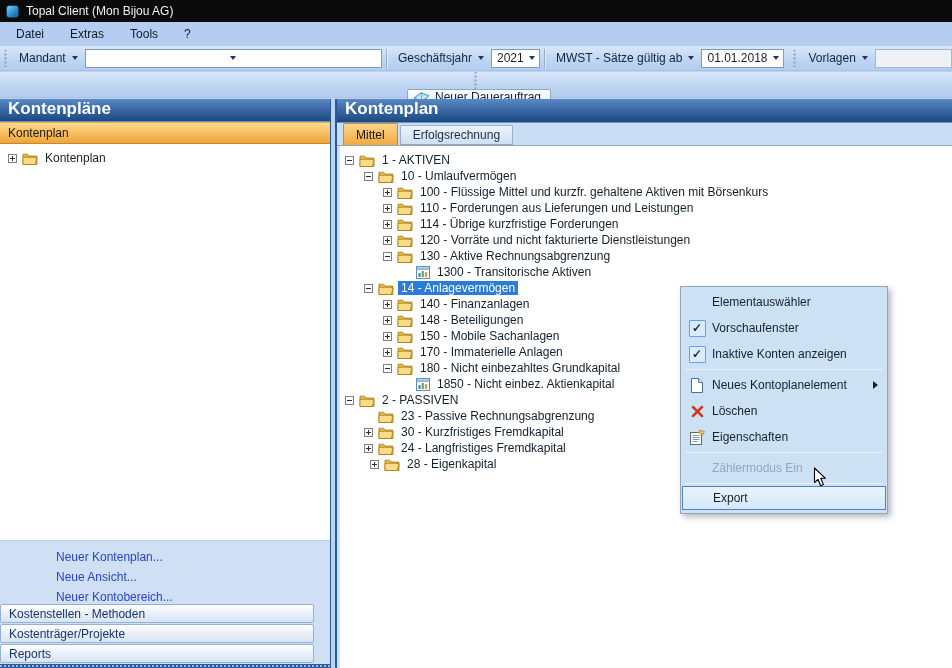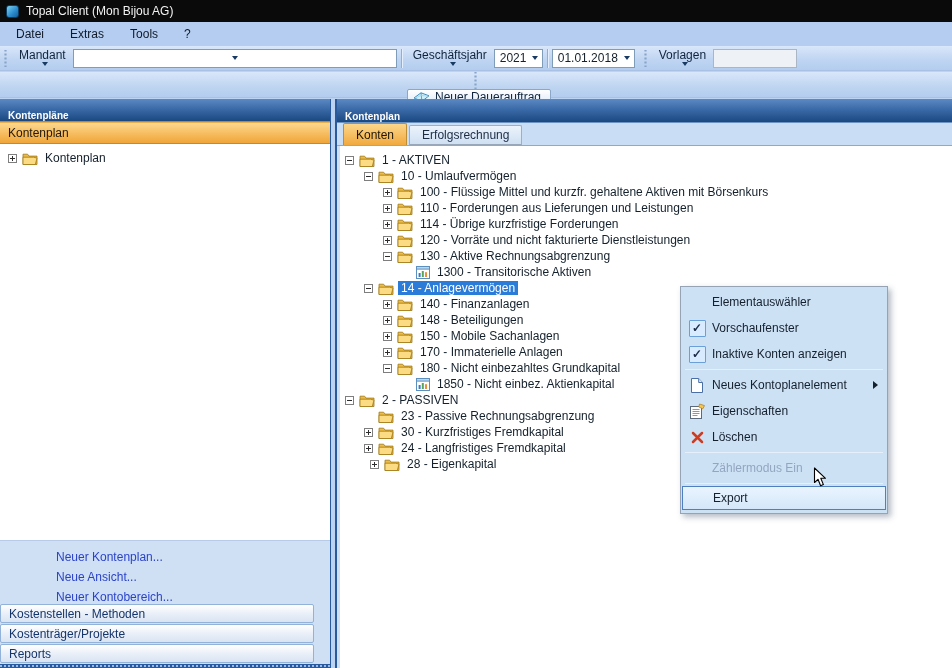--- a/index.html
+++ b/index.html
@@ -22,37 +22,37 @@
   .menu-item:first-child { margin-left:3px; }
   
   .toolbar { position:absolute; left:0; right:0; display:flex; align-items:center;
     background:linear-gradient(#d9e7fa 0%, #bed4f1 60%, #b4cdef 100%); }
   .toolbar1 { top:46px; height:25px; border-bottom:1px solid #a9c1e4; }
   .toolbar2 { top:72px; height:26px; border-bottom:1px solid #a9c1e4;flex-direction:column; }
   .grip { width:5px; height:17px; margin:0 4px 0 3px; flex:none;
     background-image:radial-gradient(circle,#88a5c9 1px,rgba(0,0,0,0) 1.3px);
     background-size:5px 4px; background-position:center; }
   .dd-label { display:flex; align-items:center; padding:0 7px; height:21px;
-    color:#10243e; white-space:nowrap;flex-direction:column; }
+    color:#10243e; white-space:nowrap; }
   .dd-arrow { width:0; height:0; border-left:3px solid transparent;
     border-right:3px solid transparent; border-top:4px solid #183a62; margin-left:6px; }
   .combo { height:19px; background:#fff; border:1px solid #7f9db9;
     display:flex; align-items:center; white-space:nowrap; }
   .combo .val { padding:0 5px; flex:1 1 auto; overflow:hidden; }
   .combo .btn { width:14px; height:100%; display:flex; align-items:center;
     justify-content:center; flex:none; }
   .combo.empty { background:#eef1f5; border-color:#a9b6c5; }
   .tb-sep { width:1px; height:19px; background:#92aed3; margin:0 4px;
     box-shadow:1px 0 0 #e4eefc; flex:none; }
   .tb-button { display:flex; align-items:center; gap:5px; margin-left:6px;
     height:22px; padding:0 9px 0 5px; border:1px solid #8aa6ca; border-radius:2px;
     background:linear-gradient(#fefeff,#dde9f7); color:#10243e; }
   
-  .panel-header { height:24px; display:flex; align-items:flex-end; padding-left:8px;
-    font-size:10px; font-weight:bold; color:#fff;
+  .panel-header { height:24px; display:flex; align-items:flex-start; padding-left:8px;
+    font-size:17px; font-weight:bold; color:#fff;
     background:linear-gradient(#5b89c4 0%, #3a6aa8 45%, #1b4880 100%);
     border-bottom:1px solid #6c93c2; }
   .left-panel { position:absolute; left:0; top:99px; width:331px; bottom:0;
     background:#fff; border-right:1px solid #2a5a9e; display:flex; flex-direction:column; }
   .selected-view { height:22px; flex:none; display:flex; align-items:center; padding-left:8px;
     background:linear-gradient(#fcd88f,#f6bc5d 55%,#efa53a); color:#23180a;
     border-top:1px solid #e9ae4e; border-bottom:1px solid #c8882a; }
   .left-tree { flex:none; height:396px; background:#fff; padding-top:6px; }
   .left-links { flex:none; height:63px; background:#cfe0f5; padding:6px 0 0 8px;
     border-top:1px solid #b7cbe8; }
@@ -144,20 +144,24 @@
     <span>Geschäftsjahr</span>
     <span class="dd-arrow"></span>
   </div>
   <div class="combo" style="width:49px;">
     <span class="val">2021</span>
     <span class="btn">
         <span class="dd-arrow" style="margin:0"></span>
       </span>
   </div>
   <span class="tb-sep"></span>
+  <div class="dd-label">
+    <span>MWST - Sätze gültig ab</span>
+    <span class="dd-arrow"></span>
+  </div>
   <div class="combo" style="width:83px;">
     <span class="val">01.01.2018</span>
     <span class="btn">
         <span class="dd-arrow" style="margin:0"></span>
       </span>
   </div>
   <span class="grip" style="margin-left:8px"></span>
   <div class="dd-label">
     <span>Vorlagen</span>
     <span class="dd-arrow"></span>
@@ -211,21 +215,21 @@
       <div class="section-bar">Reports</div>
     </div>
   <div class="left-bottom-strip"></div>
 </div>
 
 <div class="main-panel">
   <div class="panel-header">
     <span>Kontenplan</span>
   </div>
   <div class="tabstrip">
-      <div class="tab active">Konten</div>
+      <div class="tab active">Mittel</div>
       <div class="tab inactive">Erfolgsrechnung</div>
     </div>
   <div class="main-tree">
       <div class="tree-row" style="padding-left: 8px;">
         <div class="exp-slot">
           <div class="exp minus"></div>
         </div>
         <div class="tree-icon">
           <svg width="16" height="13" viewBox="0 0 16 13">
             <path d="M1 2.2 h4.6 l1.5 1.9 H15 v8.4 H1 Z" fill="#eebb45" stroke="#a07818" stroke-width="0.8"></path>
@@ -485,42 +489,42 @@
     <div class="cm-sep"></div>
     <div class="cm-row">
       <div class="cm-gutter">
         <svg width="14" height="17" viewBox="0 0 14 17">
           <path d="M1.5 1.5 h7.2 l3.8 4 v10 H1.5 Z" fill="#ffffff" stroke="#4a6fa5"></path>
           <path d="M8.7 1.5 v4 h3.8" fill="#dce9f8" stroke="#4a6fa5"></path>
         </svg>
       </div>
       <div class="cm-label">Neues Kontoplanelement</div>
       <div class="cm-sub-arrow"></div>
+    </div>
+    <div class="cm-row">
+      <div class="cm-gutter">
+        <svg width="13" height="13" viewBox="0 0 13 13">
+          <path d="M2 2 L11 11 M11 2 L2 11" stroke="#d03a1e" stroke-width="2.5" stroke-linecap="round"></path>
+        </svg>
+      </div>
+      <div class="cm-label">Löschen</div>
     </div>
     <div class="cm-row">
       <div class="cm-gutter">
         <svg width="17" height="17" viewBox="0 0 17 17">
           <rect x="1.5" y="3.5" width="11" height="12" fill="#ffffff" stroke="#5a6b7d"></rect>
           <line x1="3.5" y1="6.5" x2="10.5" y2="6.5" stroke="#8899aa"></line>
           <line x1="3.5" y1="8.5" x2="10.5" y2="8.5" stroke="#8899aa"></line>
           <line x1="3.5" y1="10.5" x2="10.5" y2="10.5" stroke="#8899aa"></line>
           <line x1="3.5" y1="12.5" x2="8.5" y2="12.5" stroke="#8899aa"></line>
           <path d="M10.5 1 l5 1.6 -1.7 3.2 -4-1.8 Z" fill="#f7c64a" stroke="#a8791c" stroke-width="0.7"></path>
         </svg>
       </div>
       <div class="cm-label">Eigenschaften</div>
     </div>
-    <div class="cm-row">
-      <div class="cm-gutter">
-        <svg width="13" height="13" viewBox="0 0 13 13">
-          <path d="M2 2 L11 11 M11 2 L2 11" stroke="#d03a1e" stroke-width="2.5" stroke-linecap="round"></path>
-        </svg>
-      </div>
-      <div class="cm-label">Löschen</div>
-    </div>
     <div class="cm-sep"></div>
     <div class="cm-row disabled">
       <div class="cm-gutter"></div>
       <div class="cm-label">Zählermodus Ein</div>
     </div>
     <div class="cm-sep"></div>
     <div class="cm-row highlighted">
       <div class="cm-gutter"></div>
       <div class="cm-label">Export</div>
     </div>

